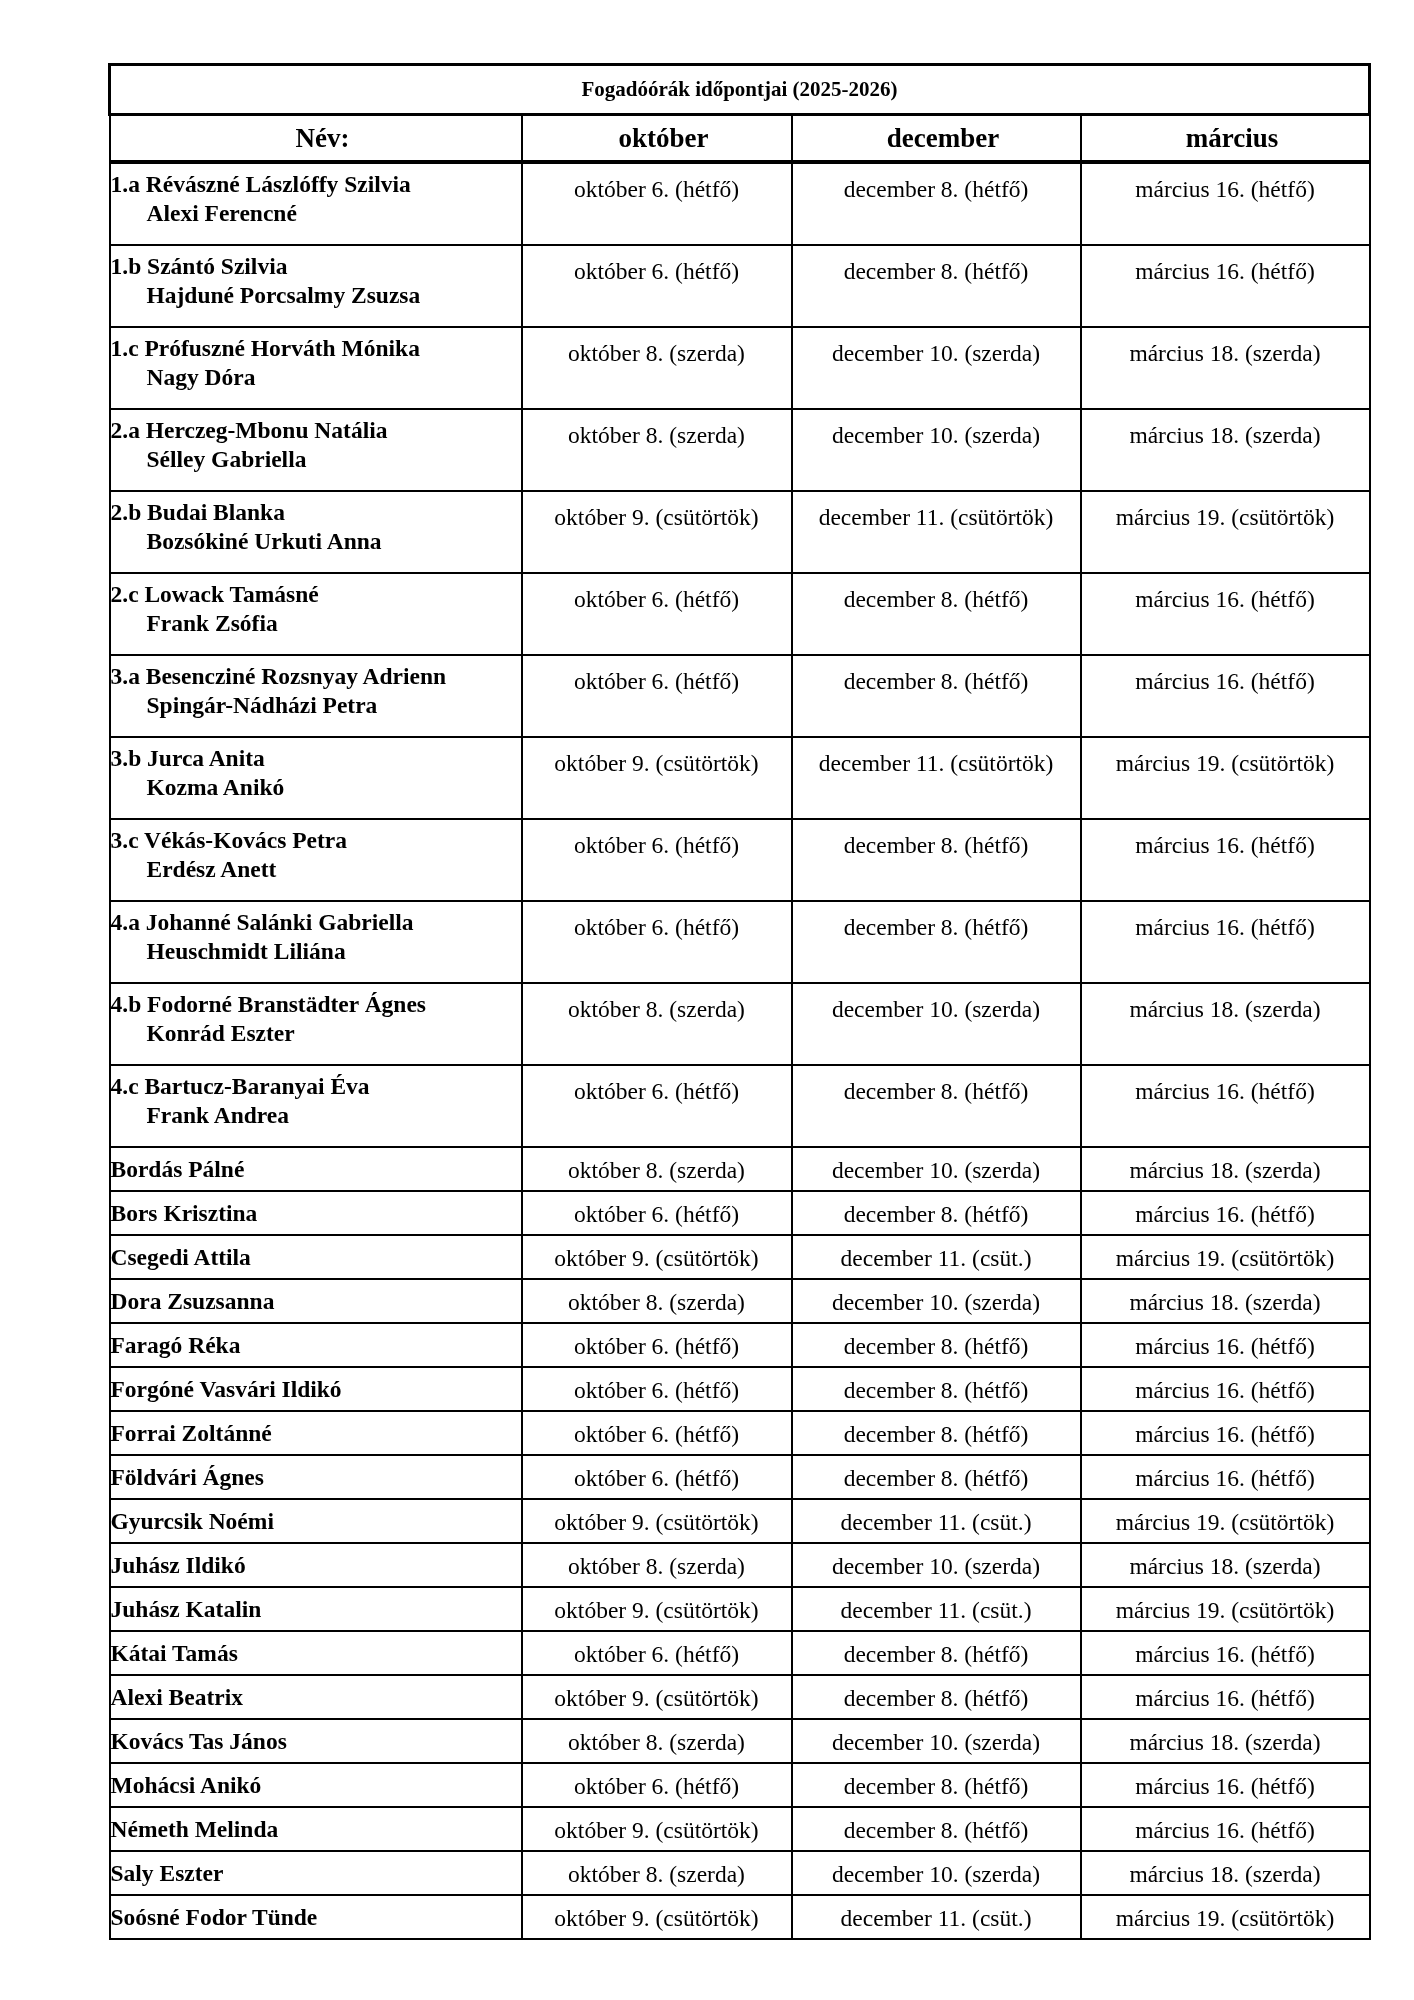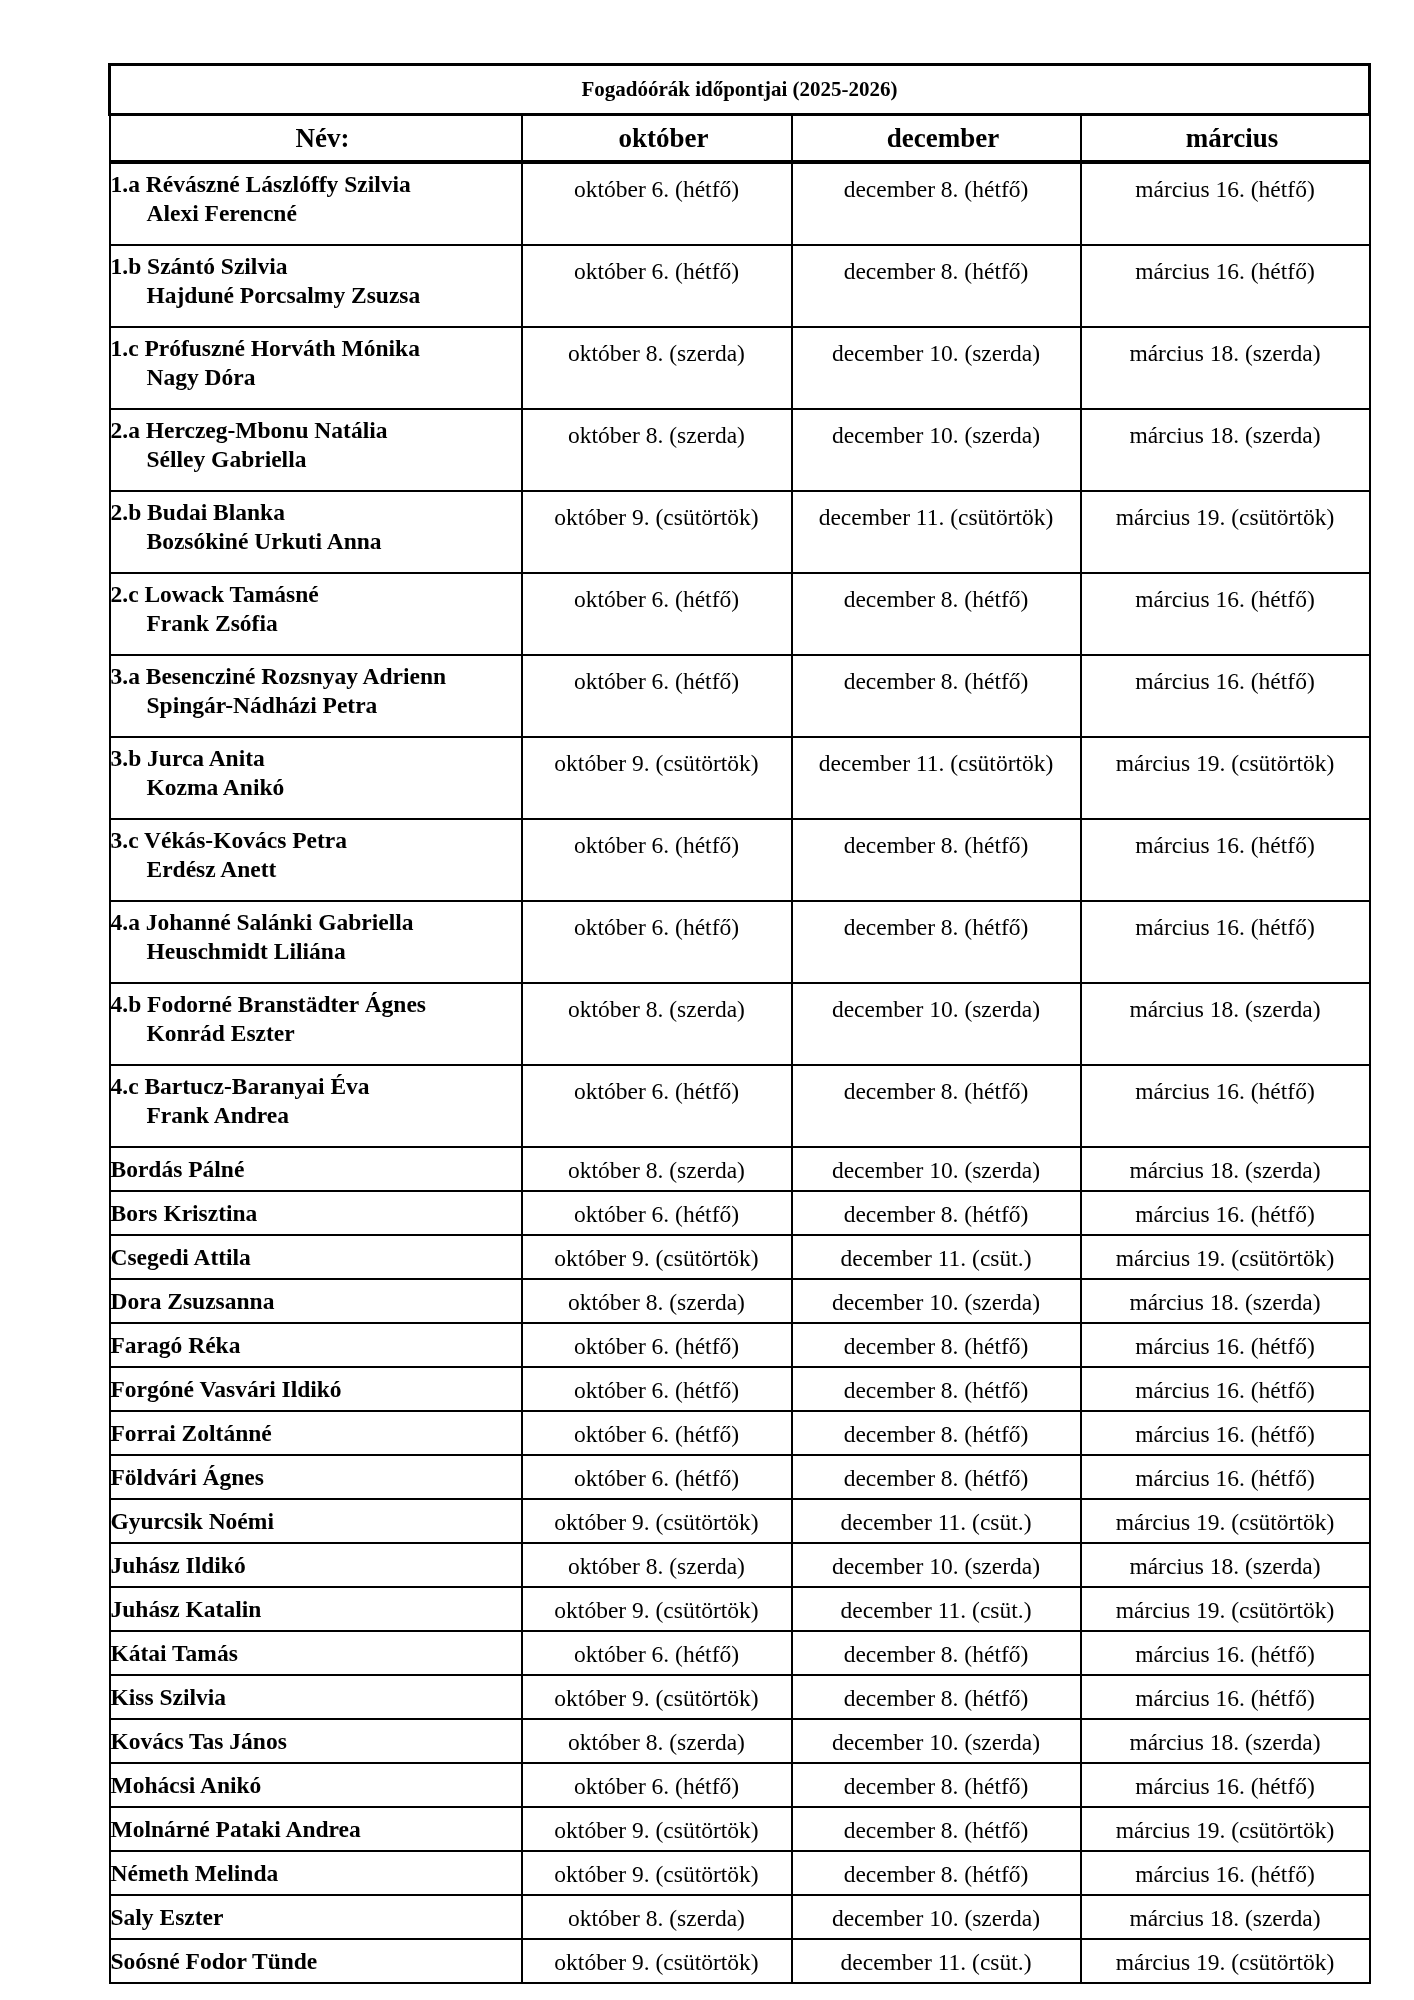--- a/index.html
+++ b/index.html
@@ -181,42 +181,36 @@
         <td class="date">december 11. (csüt.)</td>
         <td class="date">március 19. (csütörtök)</td>
       </tr>
       <tr class="single">
         <td class="name">Kátai Tamás</td>
         <td class="date">október 6. (hétfő)</td>
         <td class="date">december 8. (hétfő)</td>
         <td class="date">március 16. (hétfő)</td>
       </tr>
       <tr class="single">
-        <td class="name">Kiss Szilvia</td>
+        <td class="name">Alexi Beatrix</td>
         <td class="date">október 9. (csütörtök)</td>
         <td class="date">december 8. (hétfő)</td>
         <td class="date">március 16. (hétfő)</td>
       </tr>
       <tr class="single">
         <td class="name">Kovács Tas János</td>
         <td class="date">október 8. (szerda)</td>
         <td class="date">december 10. (szerda)</td>
         <td class="date">március 18. (szerda)</td>
       </tr>
       <tr class="single">
         <td class="name">Mohácsi Anikó</td>
         <td class="date">október 6. (hétfő)</td>
         <td class="date">december 8. (hétfő)</td>
         <td class="date">március 16. (hétfő)</td>
-      </tr>
-      <tr class="single">
-        <td class="name">Molnárné Pataki Andrea</td>
-        <td class="date">október 9. (csütörtök)</td>
-        <td class="date">december 8. (hétfő)</td>
-        <td class="date">március 19. (csütörtök)</td>
       </tr>
       <tr class="single">
         <td class="name">Németh Melinda</td>
         <td class="date">október 9. (csütörtök)</td>
         <td class="date">december 8. (hétfő)</td>
         <td class="date">március 16. (hétfő)</td>
       </tr>
       <tr class="single">
         <td class="name">Saly Eszter</td>
         <td class="date">október 8. (szerda)</td>

